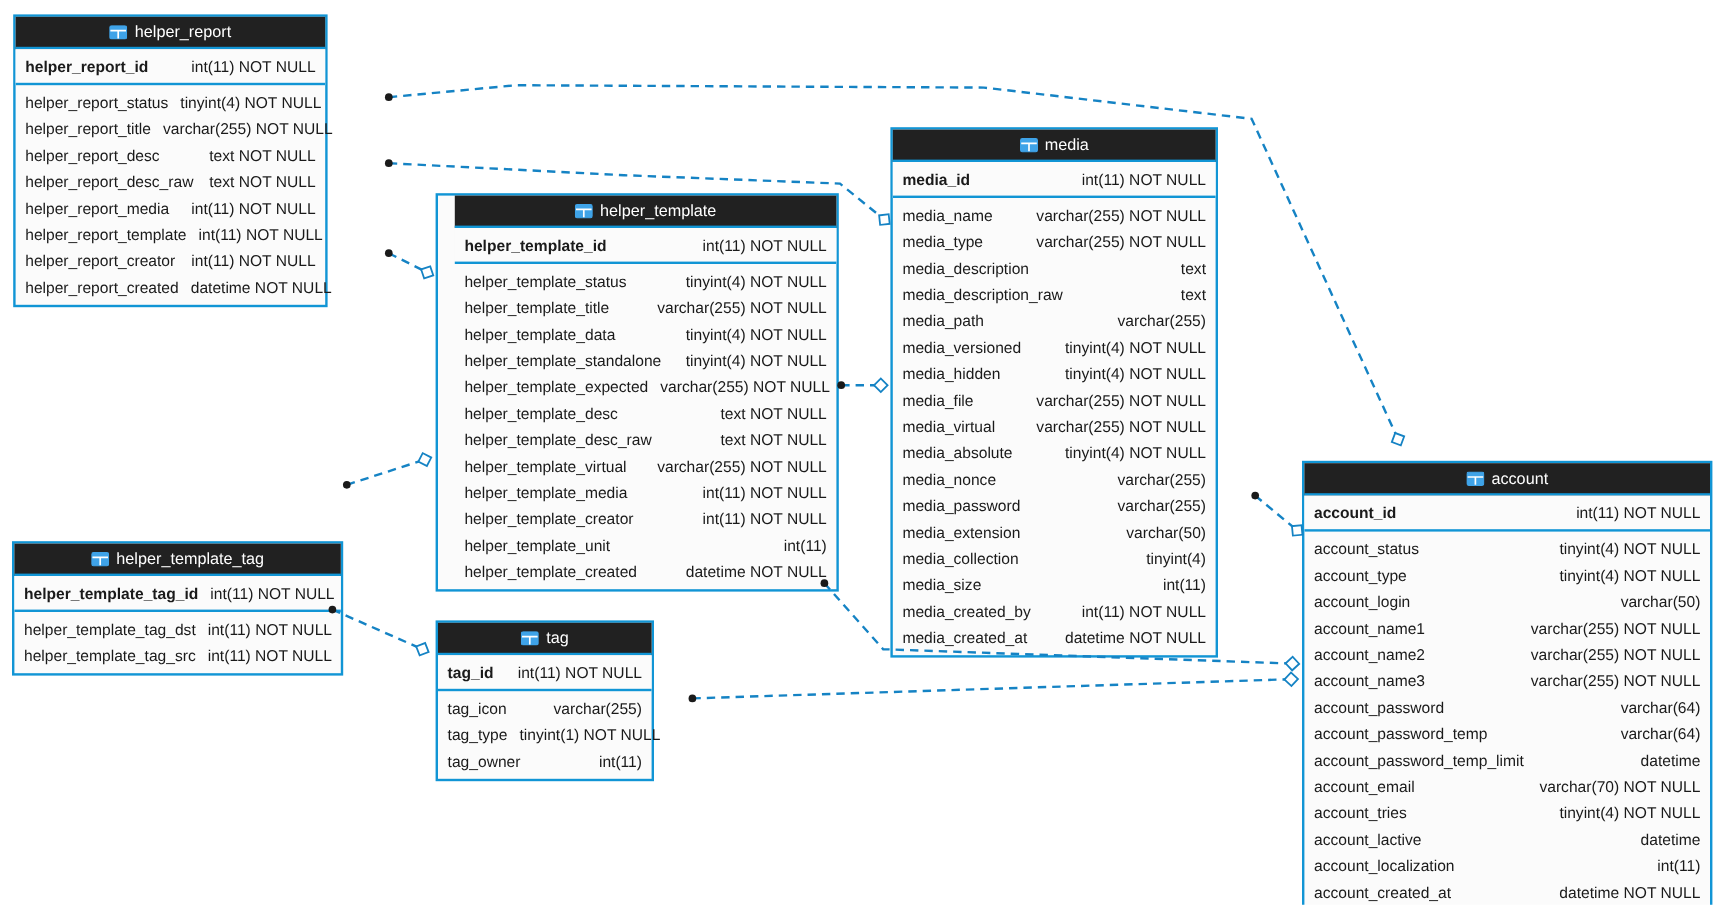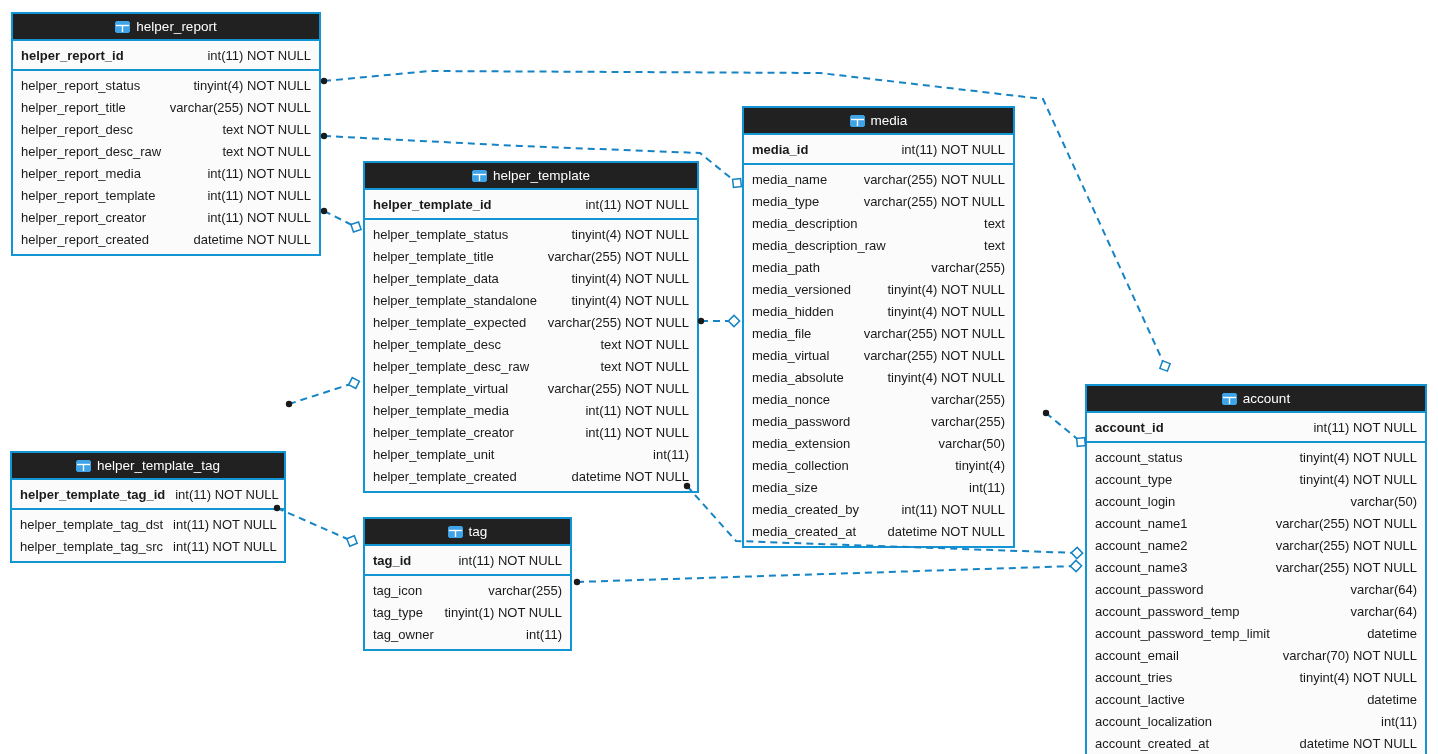--- a/index.html
+++ b/index.html
@@ -58,21 +58,21 @@
     position:absolute;
     left:0;top:0;
     pointer-events:none;
   }
 </style>
 </head>
 <body>
 
 <div class="canvas">
 
-<div class="table-card" style="left: 11px; top: 12px; width: 310px;">
+<div class="table-card" style="left: 11px; top: 12px; width: 262px;">
       <div class="tbl-header">
         <span class="tbl-icon">
           <svg width="15" height="12" viewBox="0 0 15 12">
             <rect x="0.5" y="0.5" width="14" height="11" rx="1.5" fill="#3fa3e8" stroke="#3fa3e8"></rect>
             <line x1="1" y1="4.5" x2="14" y2="4.5" stroke="#ffffff" stroke-width="1.4"></line>
             <line x1="7.5" y1="4.5" x2="7.5" y2="11" stroke="#ffffff" stroke-width="1.4"></line>
           </svg>
         </span>
         <span>helper_report</span>
       </div>
@@ -110,21 +110,21 @@
         <div class="col-row">
           <span class="col-name">helper_report_creator</span>
           <span class="col-type">int(11) NOT NULL</span>
         </div>
         <div class="col-row">
           <span class="col-name">helper_report_created</span>
           <span class="col-type">datetime NOT NULL</span>
         </div>
       </div>
     </div>
-    <div class="table-card" style="left: 363px; top: 161px; width: 336px;">
+    <div class="table-card" style="left: 363px; top: 161px; width: 336px; padding-left: 14px;">
       <div class="tbl-header">
         <span class="tbl-icon">
           <svg width="15" height="12" viewBox="0 0 15 12">
             <rect x="0.5" y="0.5" width="14" height="11" rx="1.5" fill="#3fa3e8" stroke="#3fa3e8"></rect>
             <line x1="1" y1="4.5" x2="14" y2="4.5" stroke="#ffffff" stroke-width="1.4"></line>
             <line x1="7.5" y1="4.5" x2="7.5" y2="11" stroke="#ffffff" stroke-width="1.4"></line>
           </svg>
         </span>
         <span>helper_template</span>
       </div>
@@ -370,21 +370,21 @@
         <div class="col-row">
           <span class="col-name">helper_template_tag_dst</span>
           <span class="col-type">int(11) NOT NULL</span>
         </div>
         <div class="col-row">
           <span class="col-name">helper_template_tag_src</span>
           <span class="col-type">int(11) NOT NULL</span>
         </div>
       </div>
     </div>
-    <div class="table-card" style="left: 363px; top: 517px; width: 209px;">
+    <div class="table-card" style="left: 363px; top: 517px; width: 182px;">
       <div class="tbl-header">
         <span class="tbl-icon">
           <svg width="15" height="12" viewBox="0 0 15 12">
             <rect x="0.5" y="0.5" width="14" height="11" rx="1.5" fill="#3fa3e8" stroke="#3fa3e8"></rect>
             <line x1="1" y1="4.5" x2="14" y2="4.5" stroke="#ffffff" stroke-width="1.4"></line>
             <line x1="7.5" y1="4.5" x2="7.5" y2="11" stroke="#ffffff" stroke-width="1.4"></line>
           </svg>
         </span>
         <span>tag</span>
       </div>

